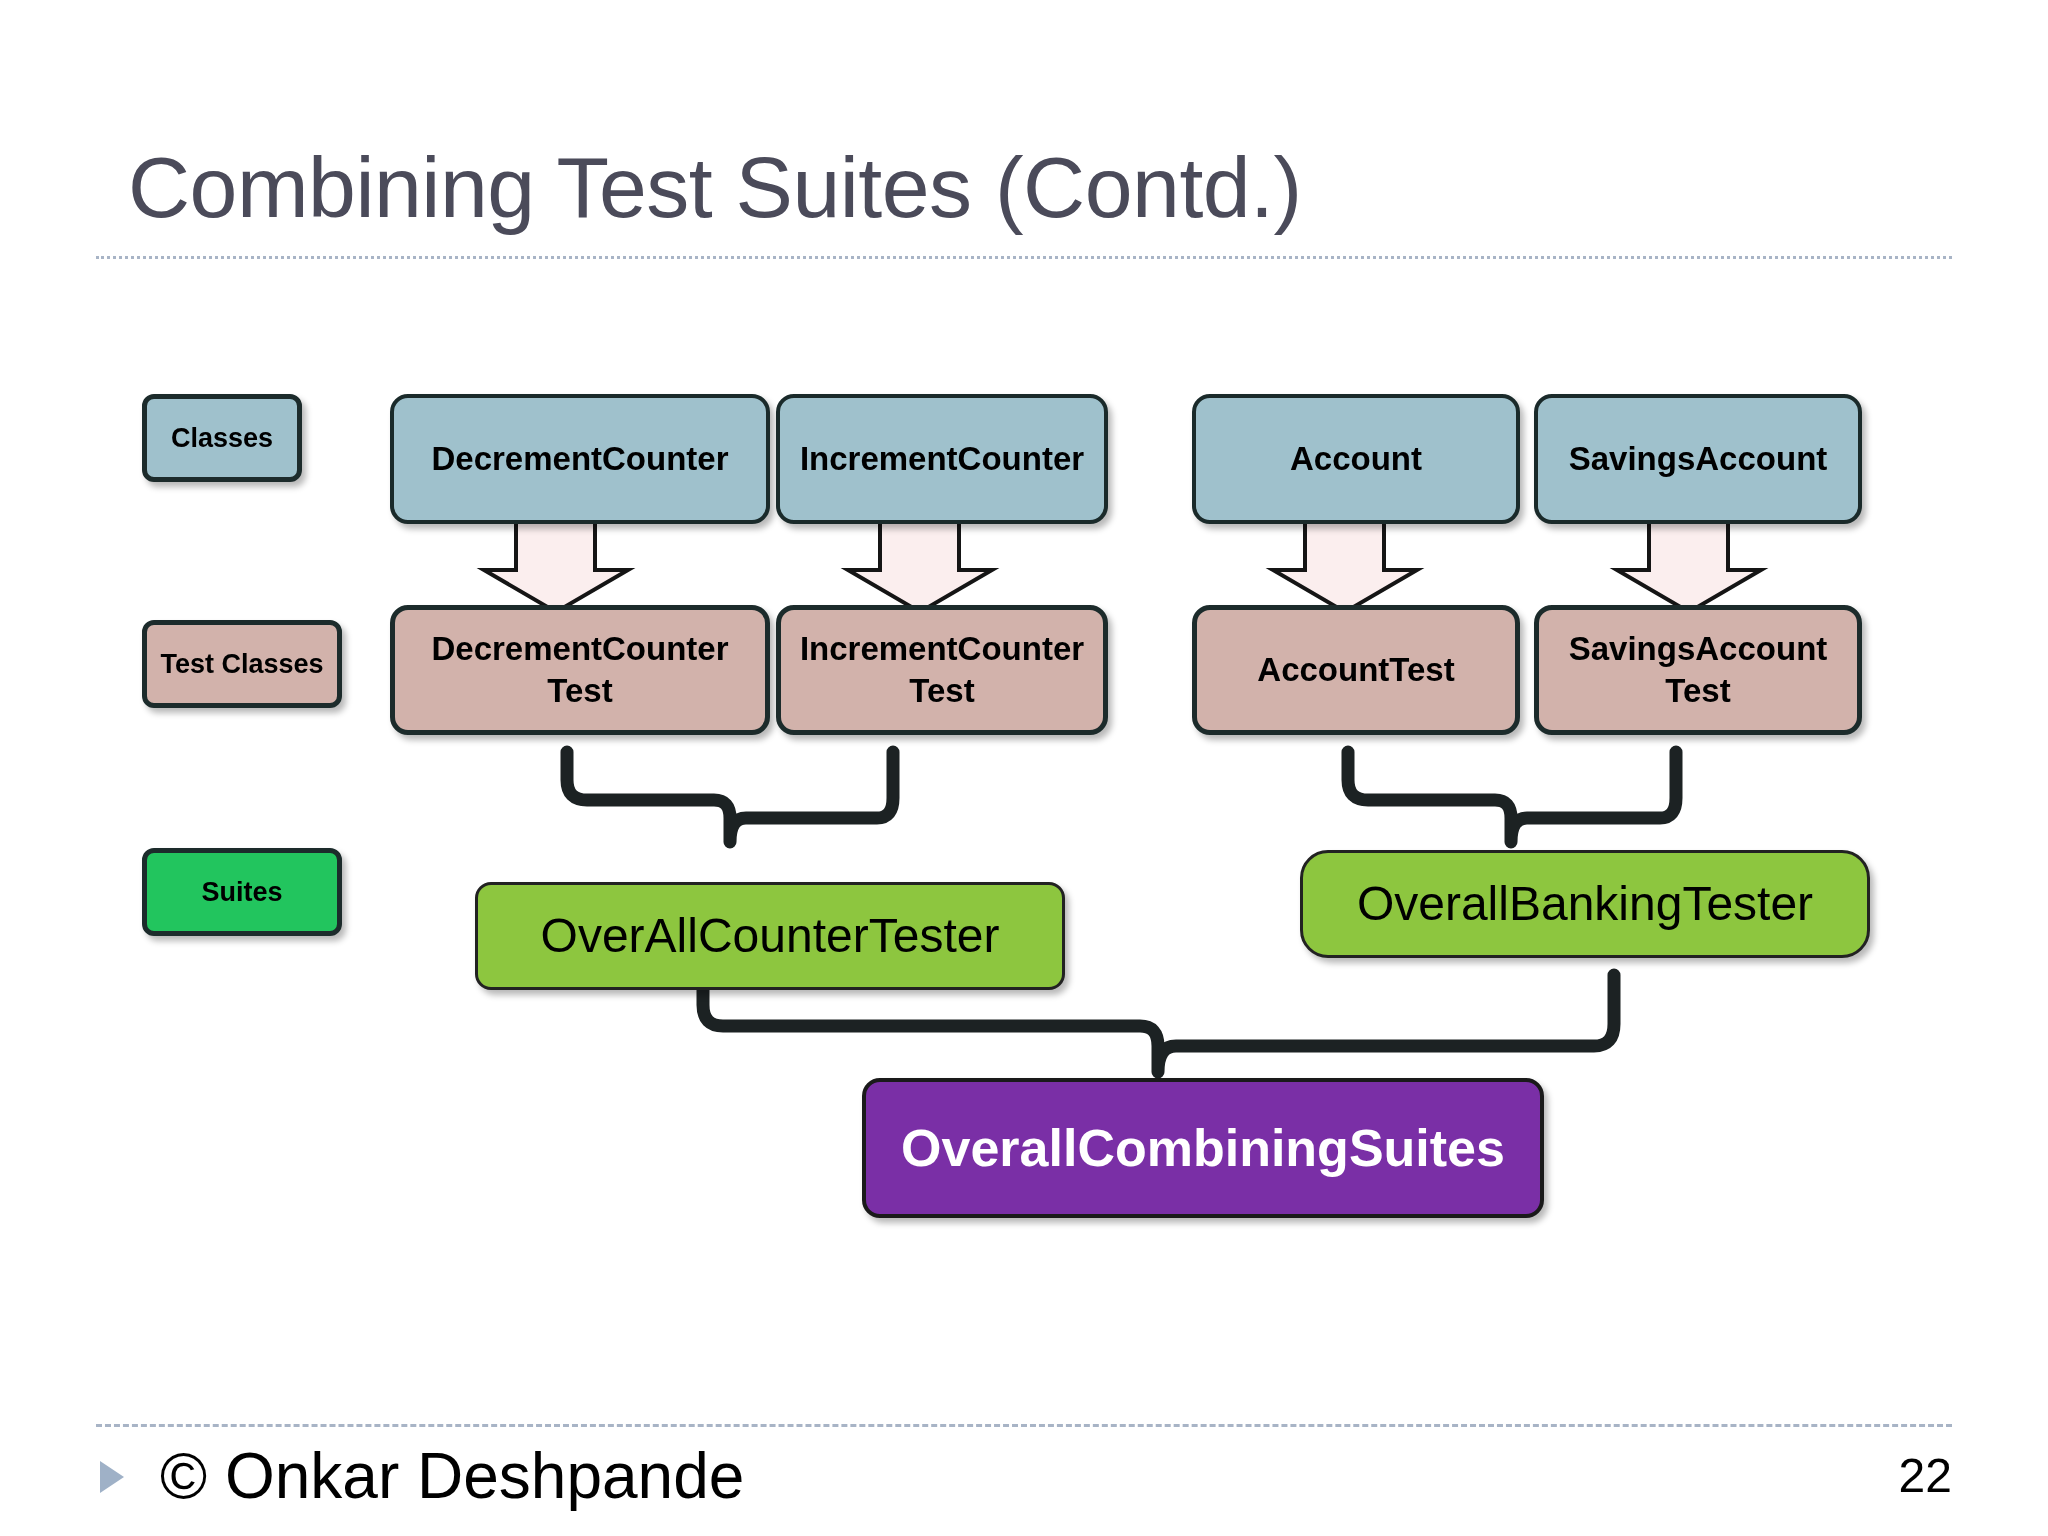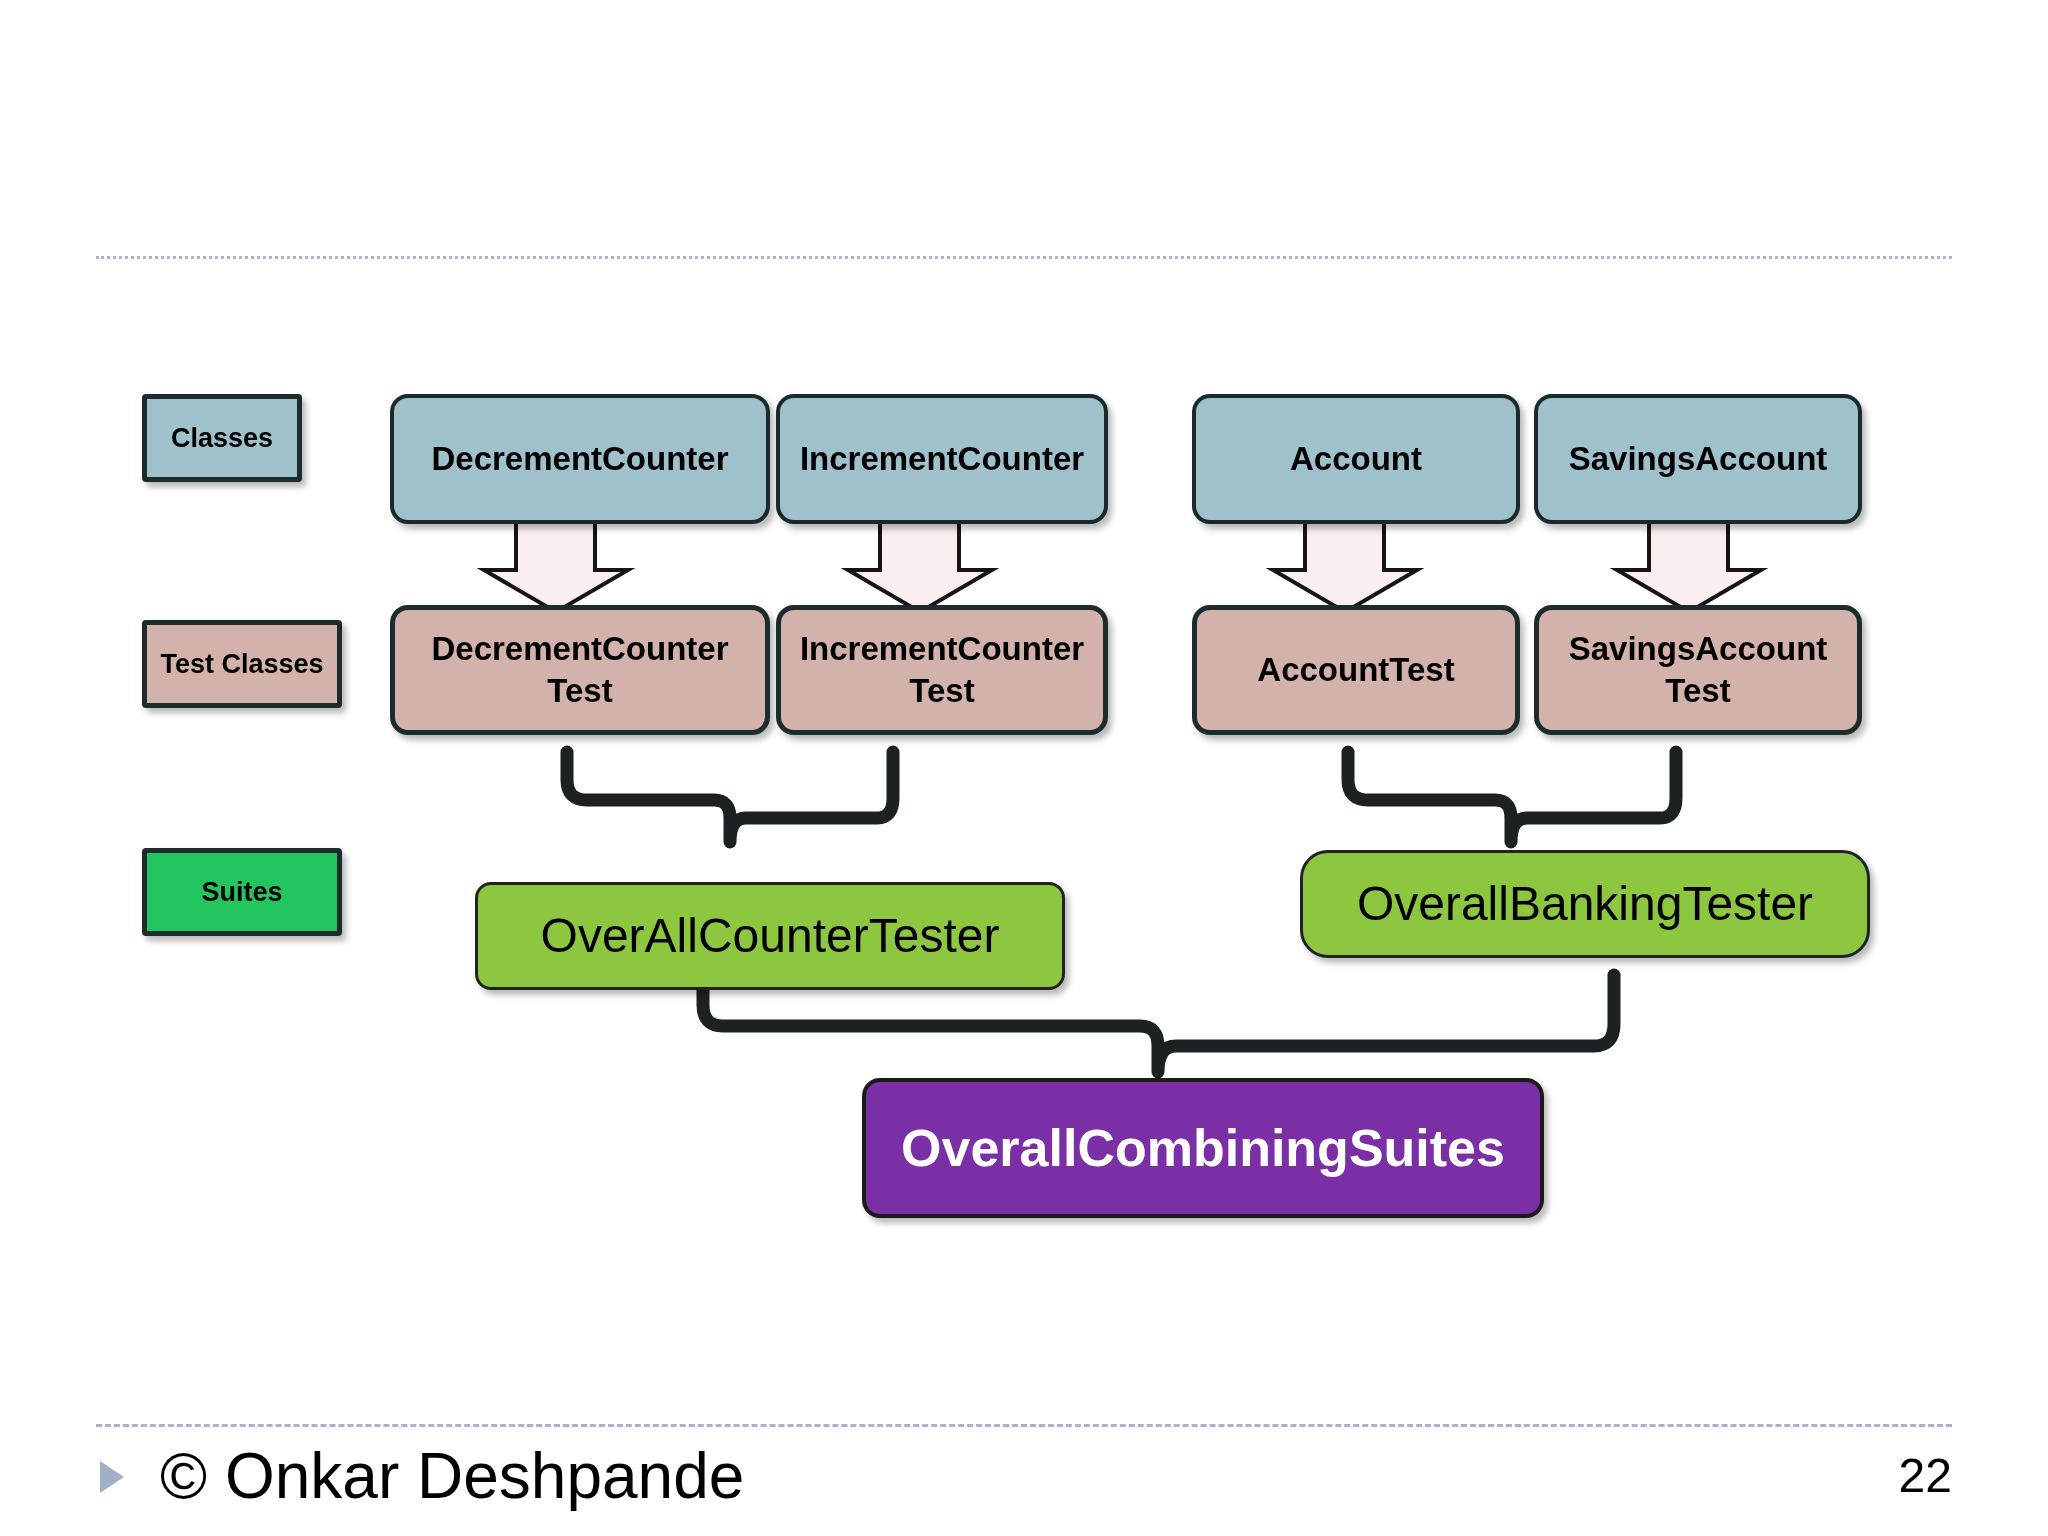--- a/index.html
+++ b/index.html
@@ -103,21 +103,21 @@
     white-space: pre-line;
     line-height: 1.28;
   }
 
   
   .legend {
     width: 160px;
     height: 88px;
     font-size: 27px;
     font-weight: bold;
-    border-radius: 4px;
+    border-radius: 12px;
   }
   .legend-wide { width: 200px; }
 
   
   .cls {
     height: 130px;
     font-size: 33px;
     font-weight: bold;
     border-width: 4px;
     border-color: #1a2a2a;
@@ -159,20 +159,21 @@
     width: 2048px;
     height: 1536px;
     pointer-events: none;
   }
 </style>
 </head>
 <body>
 
 <div id="slide">
 
+  <div id="title">Combining Test Suites (Contd.)</div>
   <div id="title-rule"></div>
 
   <svg id="connectors" viewBox="0 0 2048 1536" xmlns="http://www.w3.org/2000/svg">
 
     <g stroke="#151515" stroke-width="4" fill="#fbeeee" stroke-linejoin="miter">
 
       <path d="M 516 518 L 595 518 L 595 570 L 628 570 L 556 612 L 484 570 L 516 570 Z"></path>
 
       <path d="M 880 518 L 959 518 L 959 570 L 992 570 L 920 612 L 848 570 L 880 570 Z"></path>
 

